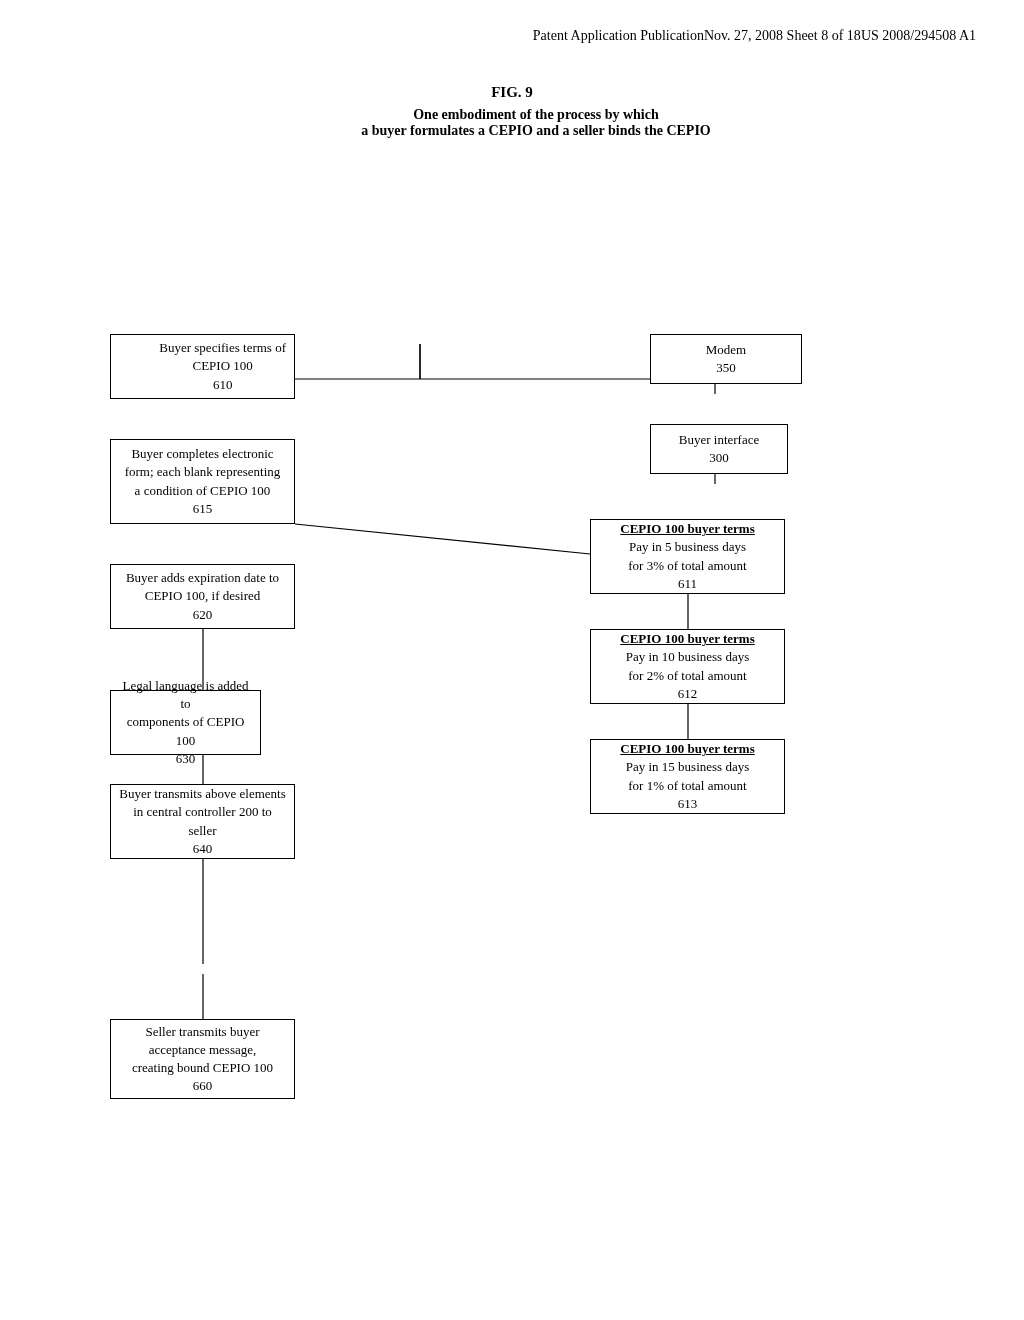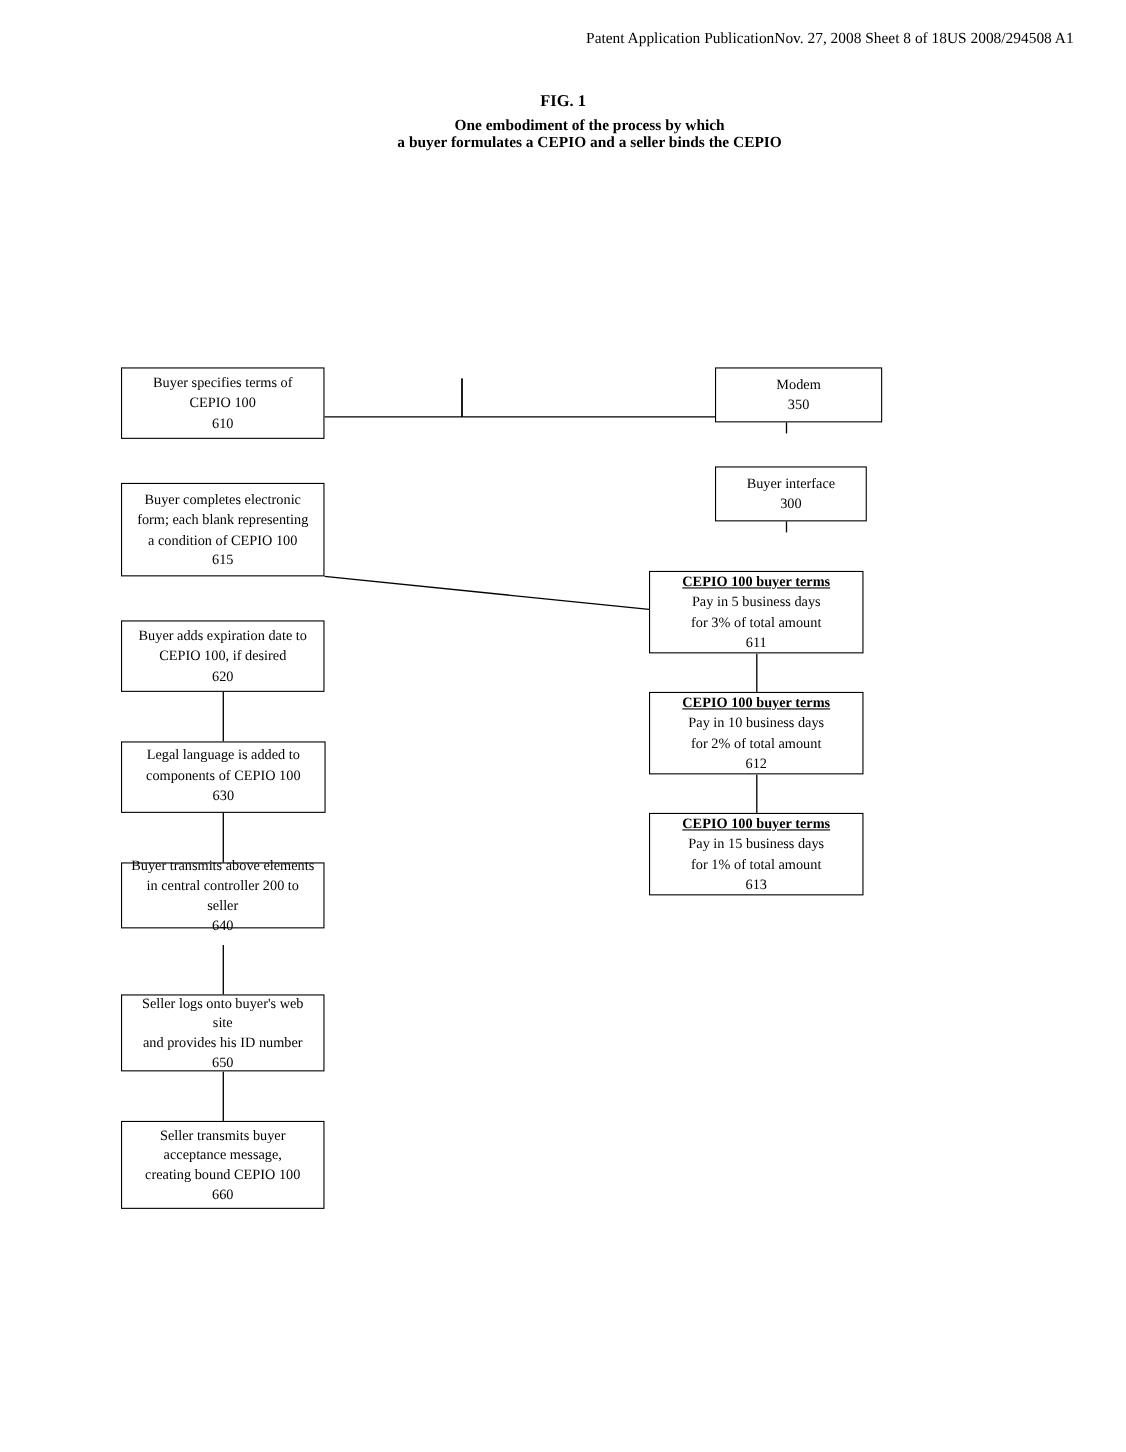--- a/index.html
+++ b/index.html
@@ -74,21 +74,21 @@
   </style>
 </head>
 <body>
 
 <div class="page-header">
   <span>Patent Application Publication</span>
   <span>Nov. 27, 2008  Sheet 8 of 18</span>
   <span>US 2008/294508 A1</span>
 </div>
 
-<div class="fig-title">FIG. 1</div>
+<div class="fig-title">FIG. 9</div>
 <div class="fig-subtitle">
   <span>One embodiment of the process by which</span><br>
   <span>a buyer formulates a CEPIO and a seller binds the CEPIO</span>
 </div>
 
 <div class="diagram-area">
   <svg class="connector-svg">
 
     <line x1="420" y1="175" x2="420" y2="210" stroke="#000" stroke-width="1.2"></line>
     <line x1="203" y1="210" x2="420" y2="210" stroke="#000" stroke-width="1.2"></line>
@@ -113,21 +113,21 @@
     <line x1="203" y1="460" x2="203" y2="565" stroke="#000" stroke-width="1.2"></line>
 
     <line x1="203" y1="570" x2="203" y2="675" stroke="#000" stroke-width="1.2"></line>
 
     <line x1="203" y1="690" x2="203" y2="795" stroke="#000" stroke-width="1.2"></line>
 
     <line x1="203" y1="805" x2="203" y2="910" stroke="#000" stroke-width="1.2"></line>
   </svg>
 
 
-  <div class="box" style="left:110px; top:165px; width:185px; height:65px; display:flex; align-items:center; justify-content:center;">
+  <div class="box" style="left:110px; top:165px; width:185px; height:65px; display:flex; align-items:center; justify-content:flex-end;">
     <span>Buyer specifies terms of<br>CEPIO 100<br>610</span>
   </div>
 
   <div class="box" style="left:650px; top:165px; width:152px; height:50px; display:flex; align-items:center; justify-content:center;">
     <span>Modem<br>350</span>
   </div>
 
   <div class="box" style="left:650px; top:255px; width:138px; height:50px; display:flex; align-items:center; justify-content:center;">
     <span>Buyer interface<br>300</span>
   </div>
@@ -147,35 +147,32 @@
     <span>Buyer adds expiration date to<br>CEPIO 100, if desired<br>620</span>
   </div>
 
   <div class="box" style="left:590px; top:460px; width:195px; height:75px; display:flex; flex-direction:column; align-items:center; justify-content:center;">
     <span class="box-bold-title">CEPIO 100 buyer terms</span>
     <span>Pay in 10 business days</span>
     <span>for 2% of total amount</span>
     <span>612</span>
   </div>
 
-  <div class="box" style="left:110px; top:505px; width:186px; height:65px; display:flex; align-items:flex-end; justify-content:center;">
+  <div class="box" style="left:110px; top:521px; width:151px; height:65px; display:flex; align-items:center; justify-content:center;">
     <span>Legal language is added to<br>components of CEPIO 100<br>630</span>
   </div>
 
   <div class="box" style="left:590px; top:570px; width:195px; height:75px; display:flex; flex-direction:column; align-items:center; justify-content:center;">
     <span class="box-bold-title">CEPIO 100 buyer terms</span>
     <span>Pay in 15 business days</span>
     <span>for 1% of total amount</span>
     <span>613</span>
   </div>
 
-  <div class="box" style="left:110px; top:615px; width:185px; height:60px; display:flex; align-items:center; justify-content:center;">
+  <div class="box" style="left:110px; top:615px; width:185px; height:75px; display:flex; align-items:center; justify-content:center;">
     <span>Buyer transmits above elements<br>in central controller 200 to seller<br>640</span>
   </div>
 
-  <div class="box" style="left:110px; top:735px; width:185px; height:70px; display:flex; align-items:center; justify-content:center;">
-    <span>Seller logs onto buyer's web site<br>and provides his ID number<br>650</span>
-  </div>
 
   <div class="box" style="left:110px; top:850px; width:185px; height:80px; display:flex; align-items:center; justify-content:center;">
     <span>Seller transmits buyer<br>acceptance message,<br>creating bound CEPIO 100<br>660</span>
   </div>
 </div>
 
 </body></html>

